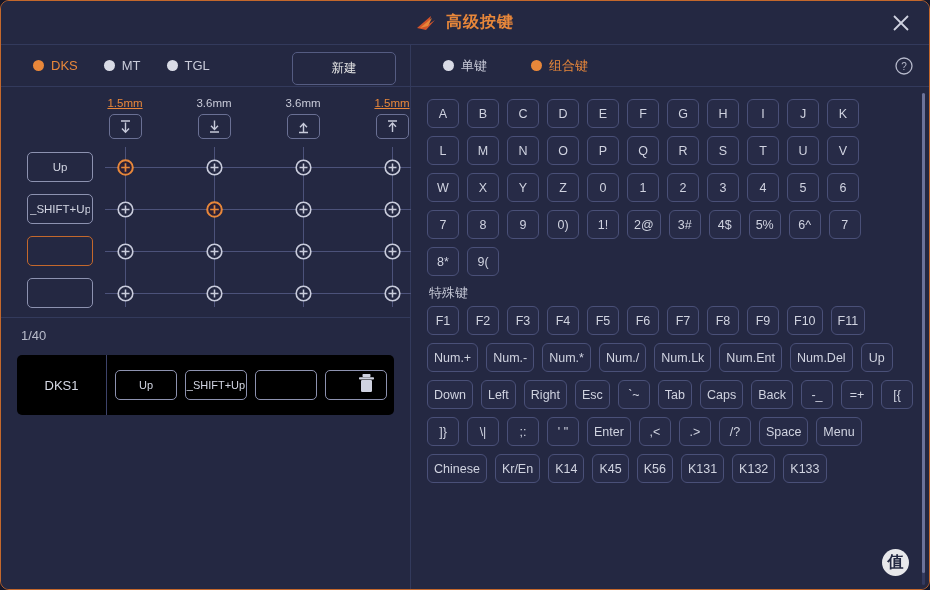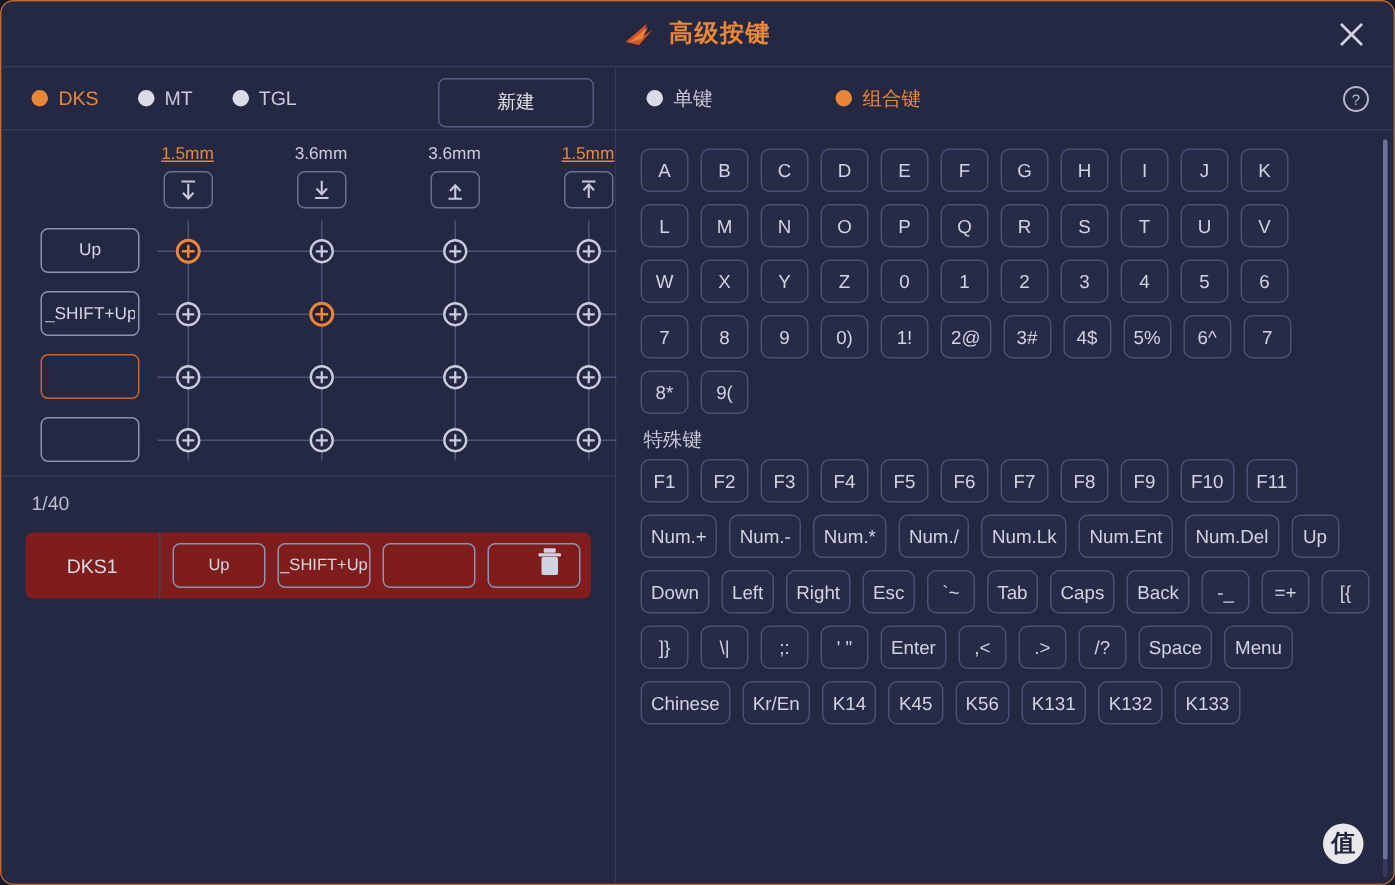--- a/index.html
+++ b/index.html
@@ -46,21 +46,21 @@
   }
   .right-panel {
     flex: 1; position: relative;
     background: #242842;
   }
 
   
   .toolbar {
     height: 42px; display: flex; align-items: center;
     border-bottom: 1px solid #333a5c;
-    padding: 0 20px; position: relative;
+    padding: 0 32px; position: relative;
   }
   .radio {
     display: flex; align-items: center; gap: 7px;
     cursor: pointer; margin-right: 26px;
   }
   .radio .dot {
     width: 11px; height: 11px; border-radius: 50%;
     background: #d9dbe6; flex: none;
   }
   .radio.on .dot { background: #e8873a; }
@@ -113,22 +113,22 @@
     margin-left: -8.5px; margin-top: -8.5px;
     cursor: pointer;
   }
 
   
   .divider-h { height: 1px; background: #333a5c; }
   .counter {
     color: #b9bccb; font-size: 13px; padding: 10px 0 0 20px;
   }
   .list-row {
-    margin: 12px 16px 0 16px; height: 44px;
-    background: #7f1d1d; border-radius: 5px;
+    margin: 12px 16px 0 16px; height: 60px;
+    background: #000000; border-radius: 5px;
     display: flex; align-items: center; position: relative;
   }
   .list-name {
     width: 90px; text-align: center; color: #d6d9e5; font-size: 13px;
     border-right: 1px solid #3d436a; height: 100%;
     display: flex; align-items: center; justify-content: center;
   }
   .list-slot {
     width: 62px; height: 30px; margin-left: 8px;
     border: 1px solid #8d92b0; border-radius: 5px;
@@ -414,21 +414,21 @@
             <rect x="2" y="4.8" width="15" height="2.2" rx="0.8" fill="#cfd2e0"></rect>
             <rect x="4" y="7.4" width="11" height="12" rx="1.2" fill="#cfd2e0"></rect>
           </svg>
         </div>
       </div>
     </div>
 
     <div class="right-panel">
 
       <div class="toolbar">
-        <div class="radio" style="margin-right:82px;align-items:center;">
+        <div class="radio" style="margin-right:44px;align-items:center;">
           <span class="dot"></span>
           <span class="lbl">单键</span>
         </div>
         <div class="radio on">
           <span class="dot"></span>
           <span class="lbl">组合键</span>
         </div>
         <div class="help-icon">
           <svg width="18" height="18" viewBox="0 0 18 18">
             <circle cx="9" cy="9" r="8" fill="none" stroke="#b5b8ca" stroke-width="1.3"></circle>

